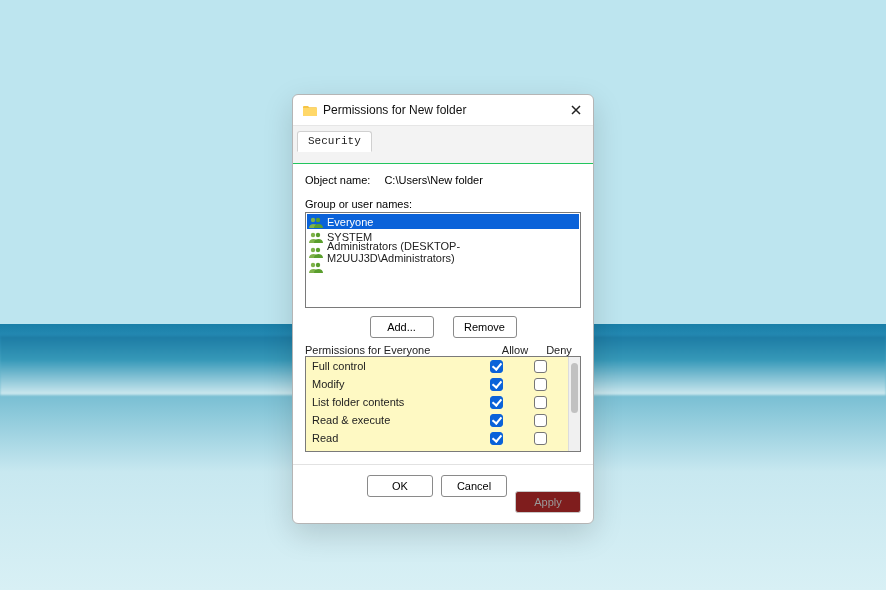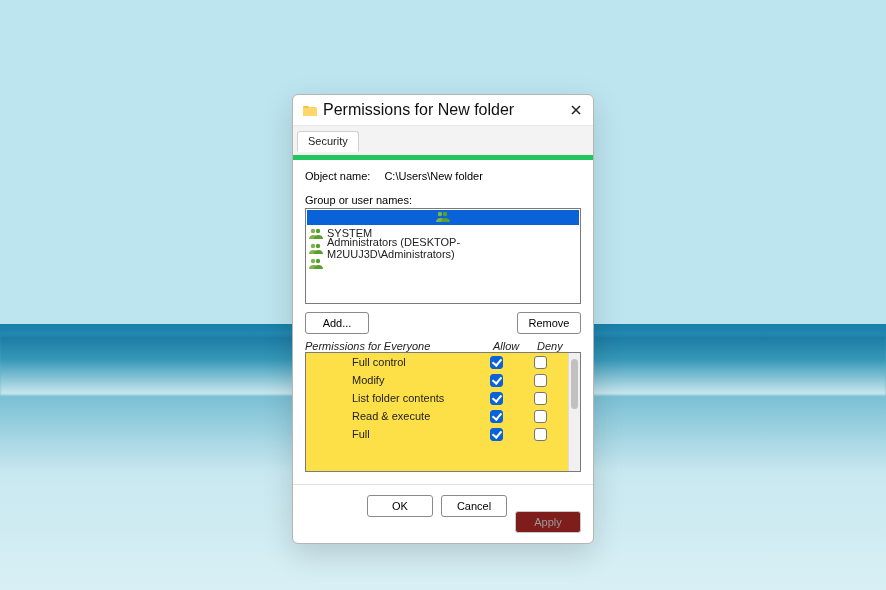--- a/index.html
+++ b/index.html
@@ -30,32 +30,33 @@
     border-radius: 6px;
     box-shadow: 0 10px 30px rgba(0,0,0,.15);
     font-size: 11px;
     color: #222;
   }
   .titlebar {
     display:flex; align-items:center; gap:6px;
     padding: 6px 8px 6px 10px;
     border-bottom: 1px solid #e6e6e6;
   }
-  .titlebar .title { flex:1; font-weight:400; font-size:16px; color:#111; }
+  .titlebar .title { flex:1; font-weight:400; font-size:12px; color:#111; }
   .close { width:18px; height:18px; display:flex; align-items:center; justify-content:center; border-radius:3px; cursor:pointer; }
   .close svg { stroke:#222; stroke-width:1.5; }
   .folder-icon svg { display:block; }
 
   .client { padding: 0 0 10px 0; }
 
   .tabstrip {
     background:#f3f3f3;
-    border-bottom:5px solid #22c55e;
-    padding: 4px 4px 4px 4px;
+    border-bottom:1px solid #22c55e;
+    padding: 4px 4px 12px 4px;
     display:flex;
+    font-family:Liberation Mono, monospace;
   }
   .tab {
     padding: 3px 10px 4px 10px;
     font-size:11px;
     background:#fff;
     border:1px solid #d0d0d0;
     border-bottom:1px solid #fff;
     border-radius: 3px 3px 0 0;
     position: relative;
     top: 1px;
@@ -74,48 +75,47 @@
     background:#fff;
     overflow-y:auto;
     padding:1px;
   }
   .list-item {
     display:flex; align-items:center; gap:4px;
     padding: 0 2px;
     height:15px; font-size:11px;
     cursor:default;
   }
-  .list-item.selected { background:#0a62d9; color:#fff;flex-direction:column; }
+  .list-item.selected { background:#0a62d9; color:#fff; }
   .usericon { width:14px; height:14px; display:inline-flex; align-items:center; justify-content:center; }
 
-  .btn-row { display:flex; justify-content:space-between; gap:19px; margin:8px 0 6px 0; }
+  .btn-row { display:flex; justify-content:center; gap:19px; margin:8px 0 6px 0; }
   .btn {
     min-width:64px; height:22px;
     border:1px solid #8a8a8a;
     background:#fff;
     border-radius:3px;
     font-size:11px;
     padding: 0 10px;
     cursor:pointer;
   }
   .btn.disabled { color:#9a9a9a; border-color:#c8c8c8; cursor:default; background:#7f1d1d;margin-top:16px; }
 
   .perm-header {
-    display:flex; align-items:center; font-size:11px; margin-top:4px;font-style:italic;
+    display:flex; align-items:center; font-size:11px; margin-top:4px;
   }
   .perm-header .ph-name { flex:1; }
-  .perm-header .ph-col { width:44px; text-align:left; }
+  .perm-header .ph-col { width:44px; text-align:center; }
 
   .perm-wrap {
     border:1px solid #7a7a7a;
-    background:#fde047;
+    background:#fef9c3;
     position:relative;
-    height:120px;
+    height:96px;
     display:flex;
-    padding-left:40px;
   }
   .perm-list {
     flex:1;
     overflow:hidden;
   }
   .perm-row {
     display:flex; align-items:center;
     height:18px;
     padding: 0 6px;
     font-size:11px;
@@ -273,21 +273,21 @@
     <span class="pname">List folder contents</span>
     <span class="pcol"><span class="cb allow checked"></span></span>
     <span class="pcol"><span class="cb deny"></span></span>
   </div>
             <div class="perm-row">
     <span class="pname">Read &amp; execute</span>
     <span class="pcol"><span class="cb allow checked"></span></span>
     <span class="pcol"><span class="cb deny"></span></span>
   </div>
             <div class="perm-row">
-    <span class="pname">Full</span>
+    <span class="pname">Read</span>
     <span class="pcol"><span class="cb allow checked"></span></span>
     <span class="pcol"><span class="cb deny"></span></span>
   </div>
           </div>
         <div class="fake-scroll">
           <div class="thumb"></div>
         </div>
       </div>
     </div>
 

